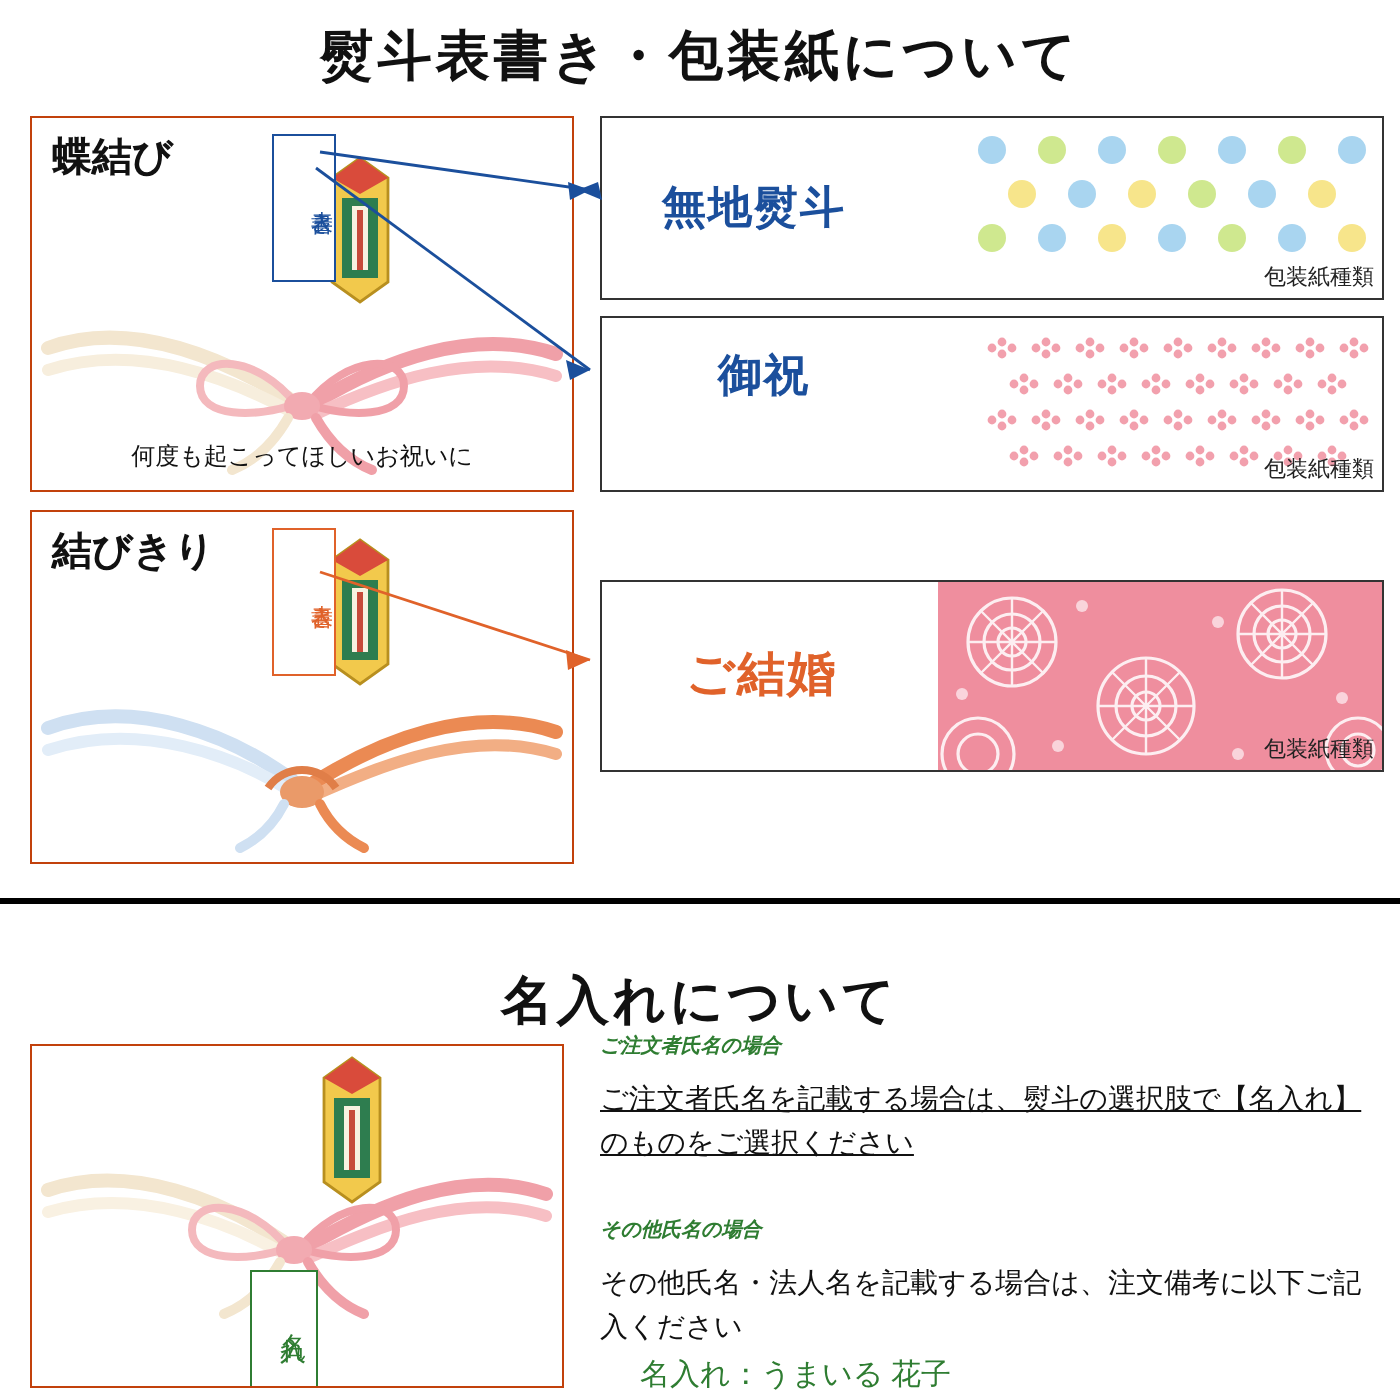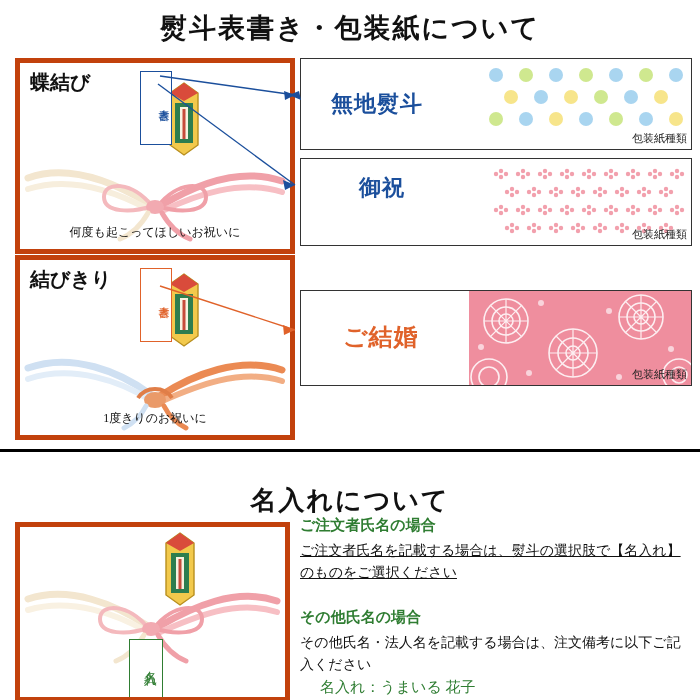--- a/index.html
+++ b/index.html
@@ -30,21 +30,21 @@
   #title-noshi {
     position: absolute;
     left: 0; top: 10px;
     width: 700px;
     font-size: 27px;
   }
 
   
   .noshi-card {
     position: absolute;
-    border: 5px solid #c2410c;
+    border: 1px solid #c2410c;
     background: #fff;
     overflow: hidden;
   }
   .noshi-label {
     position: absolute;
     left: 10px;
     top: 6px;
     font-size: 20px;
     font-weight: bold;
   }
@@ -102,23 +102,24 @@
 
   
   #title-naire {
     position: absolute;
     left: 0; top: 483px;
     width: 700px;
     font-size: 26px;
   }
   .naire-heading {
     position: absolute;
-    font-size: 15px;
+    font-size: 10px;
     color: #2f7d32;
     font-weight: bold;
+    font-style: italic;
   }
   .naire-body {
     position: absolute;
     font-size: 14px;
     line-height: 1.55;
     color: #111;
   }
   .naire-sample {
     position: absolute;
     font-size: 15px;
@@ -198,21 +199,20 @@
         <polygon points="14,0 28,10 28,62 14,72 0,62 0,10" fill="#f2c94c" stroke="#b88f1f" stroke-width="1.4"></polygon>
         <polygon points="14,0 28,10 14,18 0,10" fill="#d94b3b"></polygon>
         <rect x="5" y="20" width="18" height="40" fill="#2e7d4f"></rect>
         <rect x="10" y="24" width="8" height="32" fill="#f7f2e0"></rect>
         <path d="M14 26 l0 30" stroke="#c64b3a" stroke-width="3"></path>
       </g>
     </svg>
 
     <div class="omotegaki" style="left:120px; top:8px; width:26px; height:66px; border-color:#e0622a; color:#e0622a;">表書き</div>
 
-    <div class="noshi-caption">1度きりのお祝いに</div>
   </div>
 
   <div class="right-box" style="left:300px; top:58px; width:390px; height:90px;">
     <svg width="390" height="90" viewBox="0 0 390 90">
       <rect width="390" height="90" fill="#ffffff"></rect>
       <g>
         <circle cx="195" cy="16" r="7" fill="#a9d5f0"></circle>
           <circle cx="225" cy="16" r="7" fill="#cfe88f"></circle>
         <circle cx="255" cy="16" r="7" fill="#a9d5f0"></circle>
           <circle cx="285" cy="16" r="7" fill="#cfe88f"></circle>

